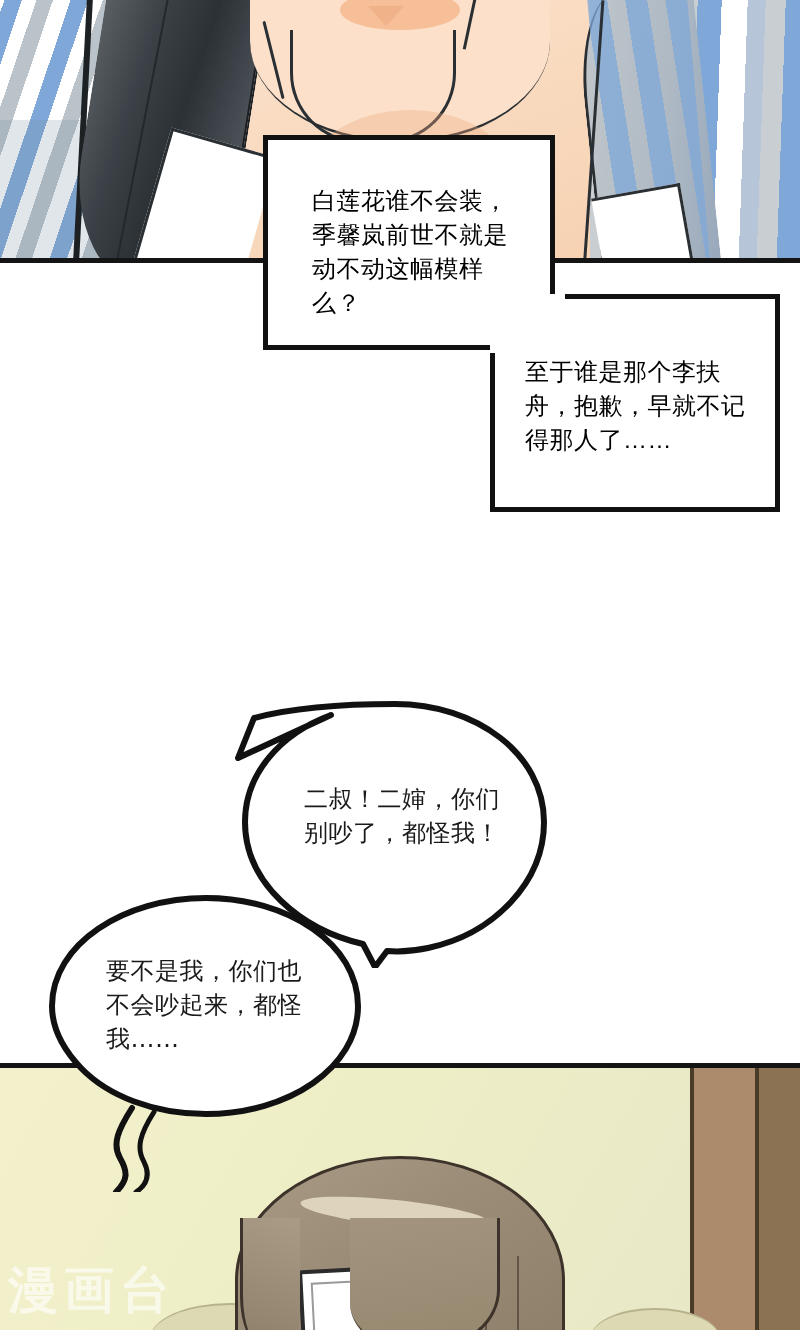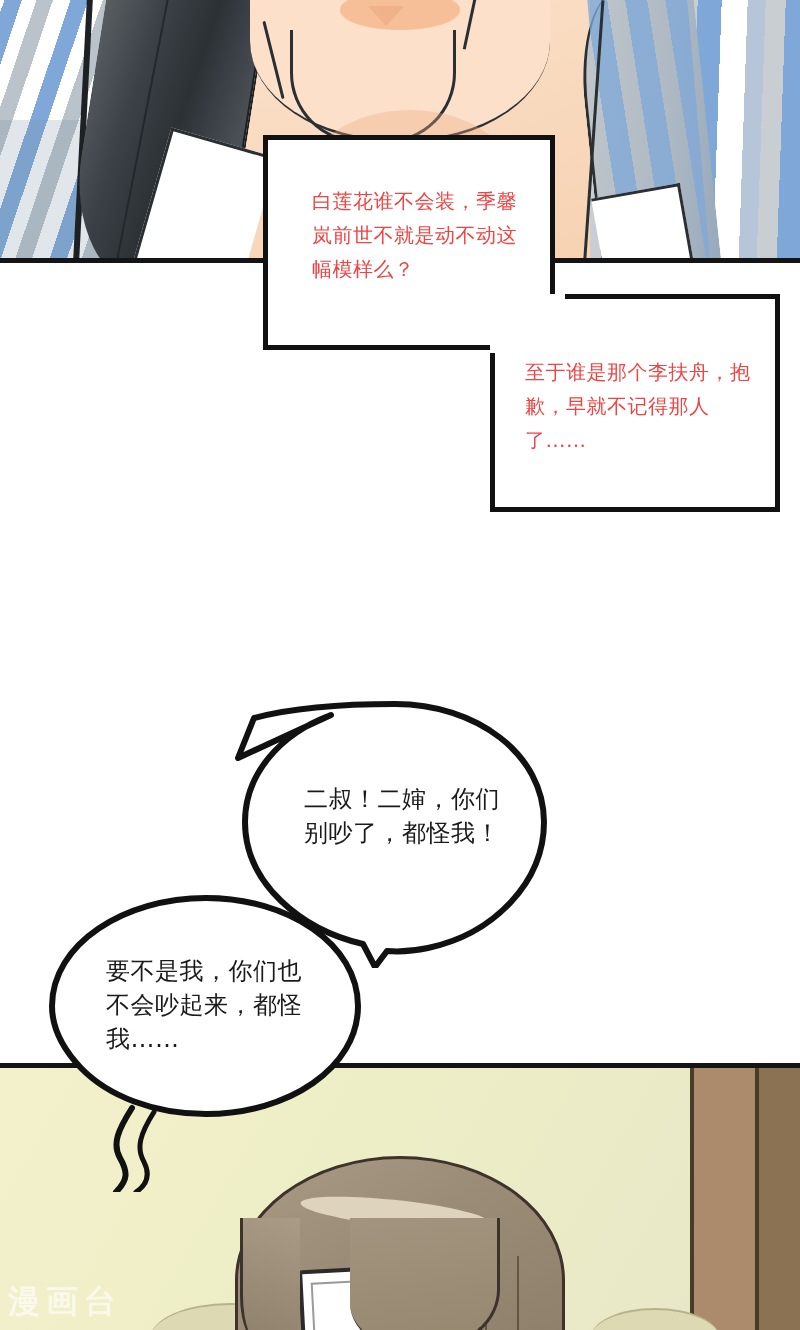--- a/index.html
+++ b/index.html
@@ -212,24 +212,24 @@
 
   
   .caption {
     position: absolute;
     background: #ffffff;
     border: 5px solid #111111;
     box-sizing: border-box;
     z-index: 20;
   }
   .caption-text {
-    font-family: Liberation Serif, serif;
-    font-size: 20px;
+    font-family: Liberation Sans, sans-serif;
+    font-size: 24px;
     line-height: 34px;
-    color: #ef4444;
+    color: #000000;
     letter-spacing: 0.5px;
     white-space: pre-line;
   }
 
   #caption-1 {
     left: 263px;
     top: 135px;
     width: 292px;
     height: 215px;
   }
@@ -423,21 +423,21 @@
     border-top: 2px solid #b6b28c;
     z-index: 11;
   }
 
   
   .watermark {
     position: absolute;
     left: 8px;
     bottom: 6px;
     font-family: "DejaVu Sans", "Liberation Sans", sans-serif;
-    font-size: 32px;
+    font-size: 50px;
     font-weight: bold;
     letter-spacing: 6px;
     color: rgba(255,255,255,0.62);
     z-index: 18;
     pointer-events: none;
     user-select: none;
     margin-top: 32px;
   }
 </style>
 </head>

